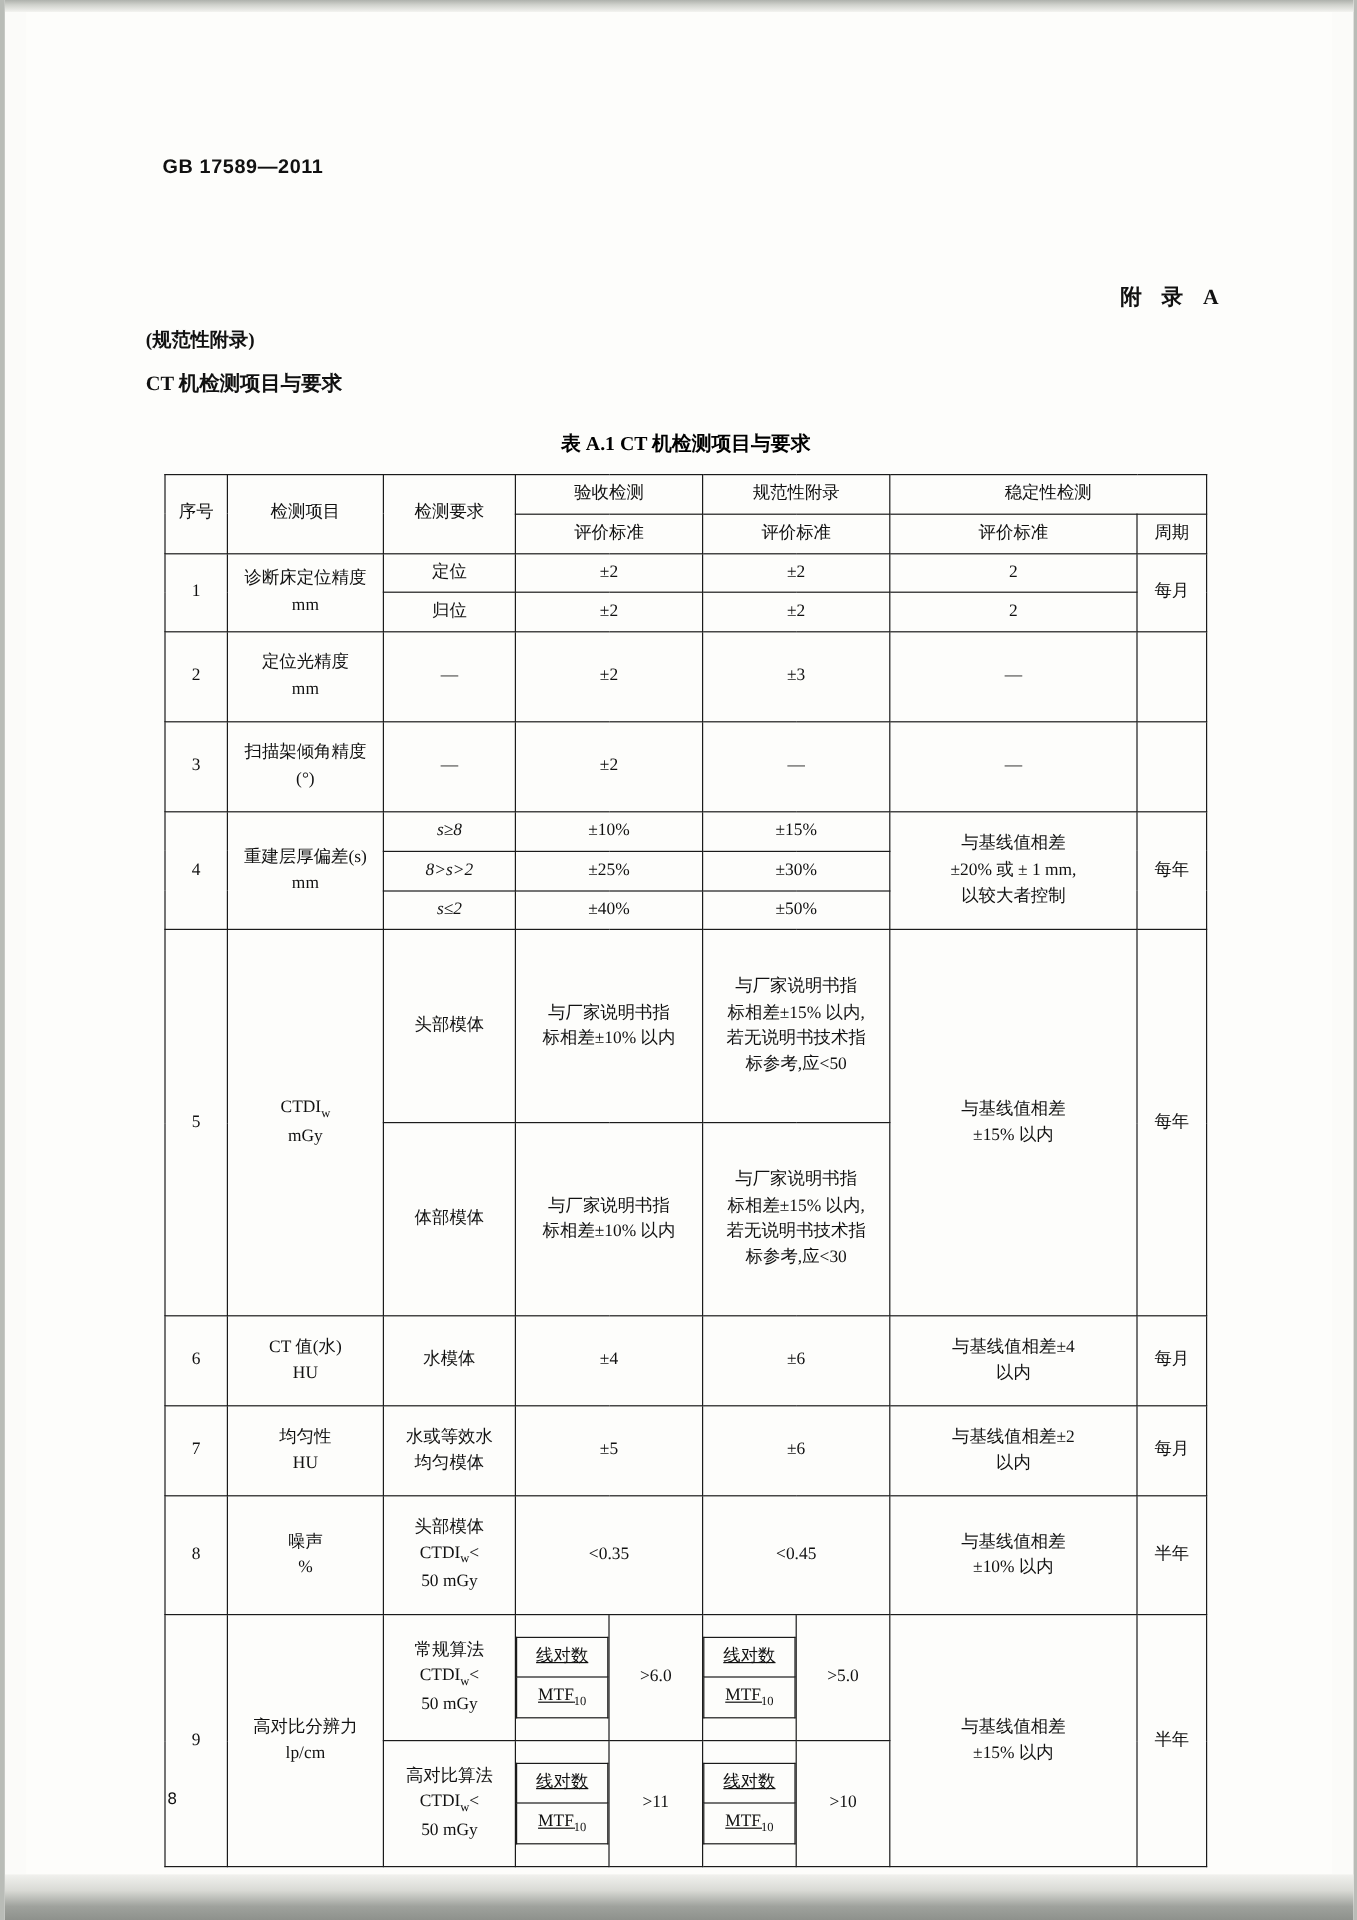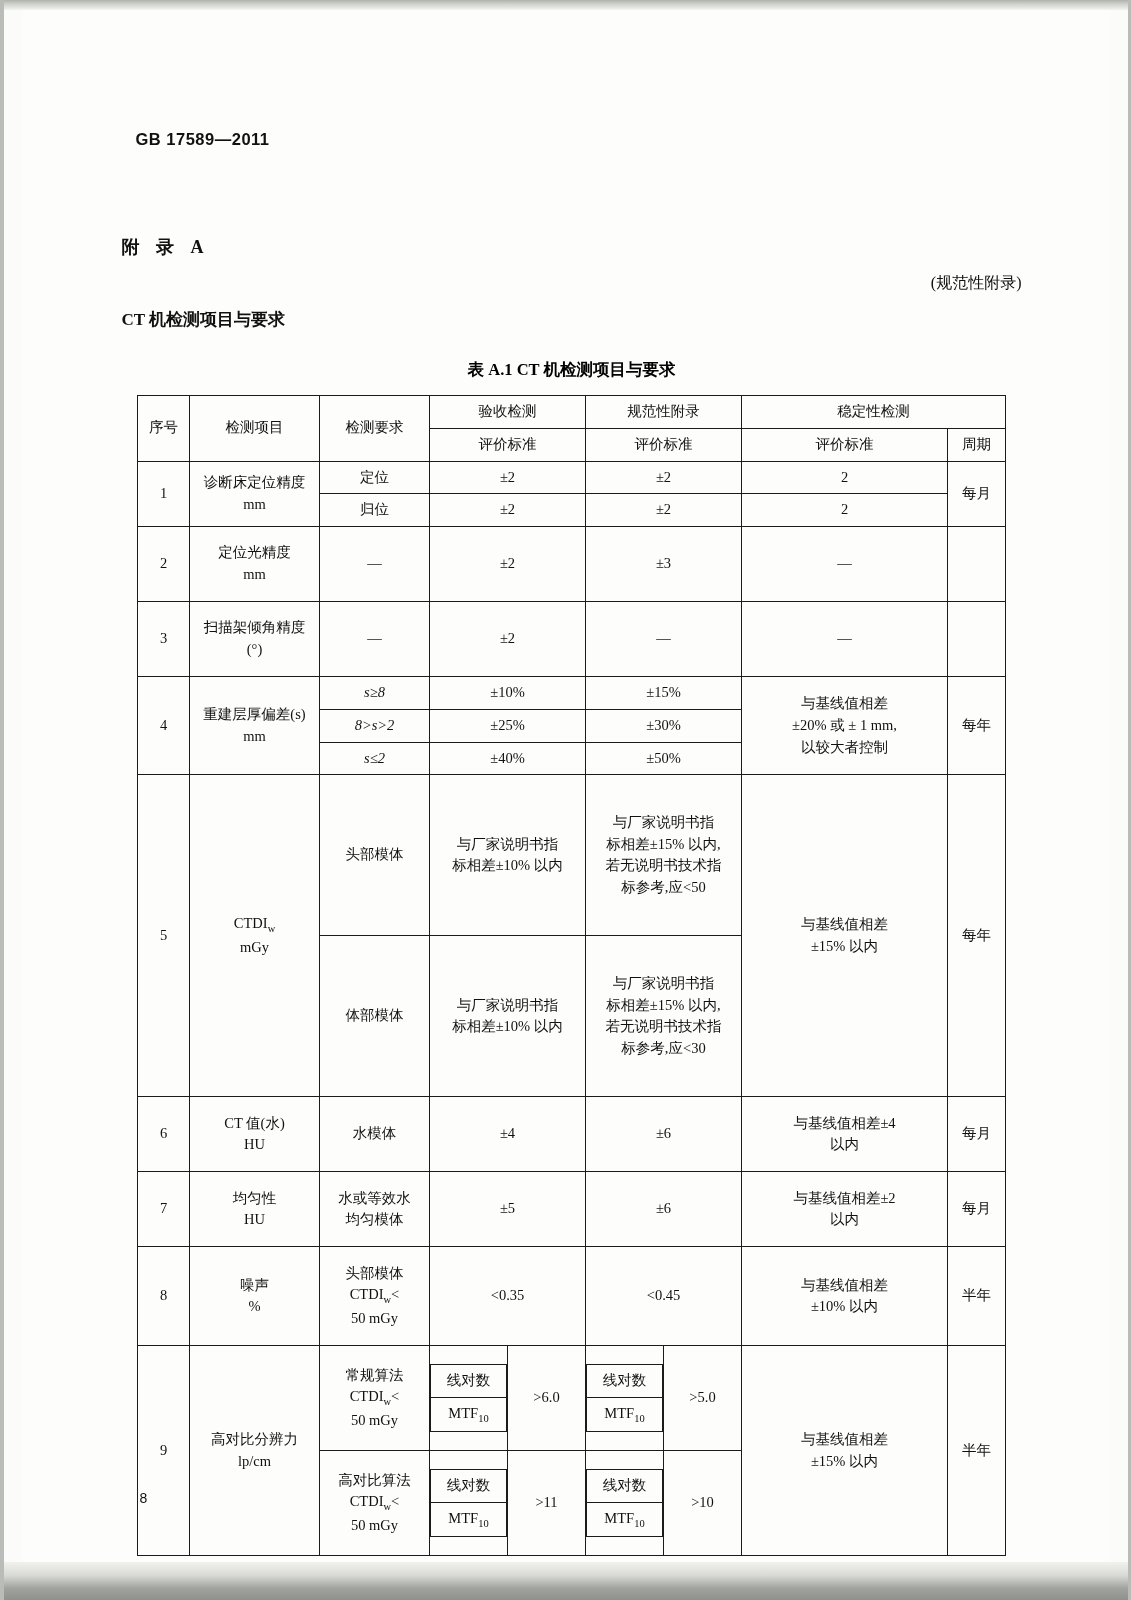--- a/index.html
+++ b/index.html
@@ -46,33 +46,33 @@
   }
   .header-code {
     font-family: "Liberation Sans", sans-serif;
     font-weight: bold;
     font-size: 16.5px;
     letter-spacing: 0.5px;
     color: #111;
     margin-left: 14px;
   }
   .annex-title {
-    text-align: left;
+    text-align: right;
     font-weight: bold;
     font-size: 18px;
     margin-top: 86px;
     letter-spacing: 6px;
     color: #111;
   }
   .annex-sub {
-    text-align: right;
+    text-align: left;
     font-size: 16px;
     margin-top: 14px;
     color: #111;
-    font-weight: normal;
+    font-weight: bold;
   }
   .annex-name {
     text-align: left;
     font-size: 17px;
     margin-top: 14px;
     font-weight: bold;
     color: #111;
   }
   .intro {
     margin-top: 32px;
@@ -124,20 +124,21 @@
     left: 118px;
     bottom: 56px;
     font-family: "Liberation Sans", sans-serif;
     font-size: 14px;
     color: #111;
   }
   .inner-tbl {
     border-collapse: collapse;
     width: 100%;
     height: 100%;
+    text-decoration: underline;
   }
   .nopad { padding: 0 !important; }
   .inner-tbl td {
     border: none;
     font-size: 14.5px;
     text-align: center;
     vertical-align: middle;
     padding: 5px 3px;
   }
   .inner-tbl tr.rowline td { border-bottom: 1px solid #1b1b1b; }

